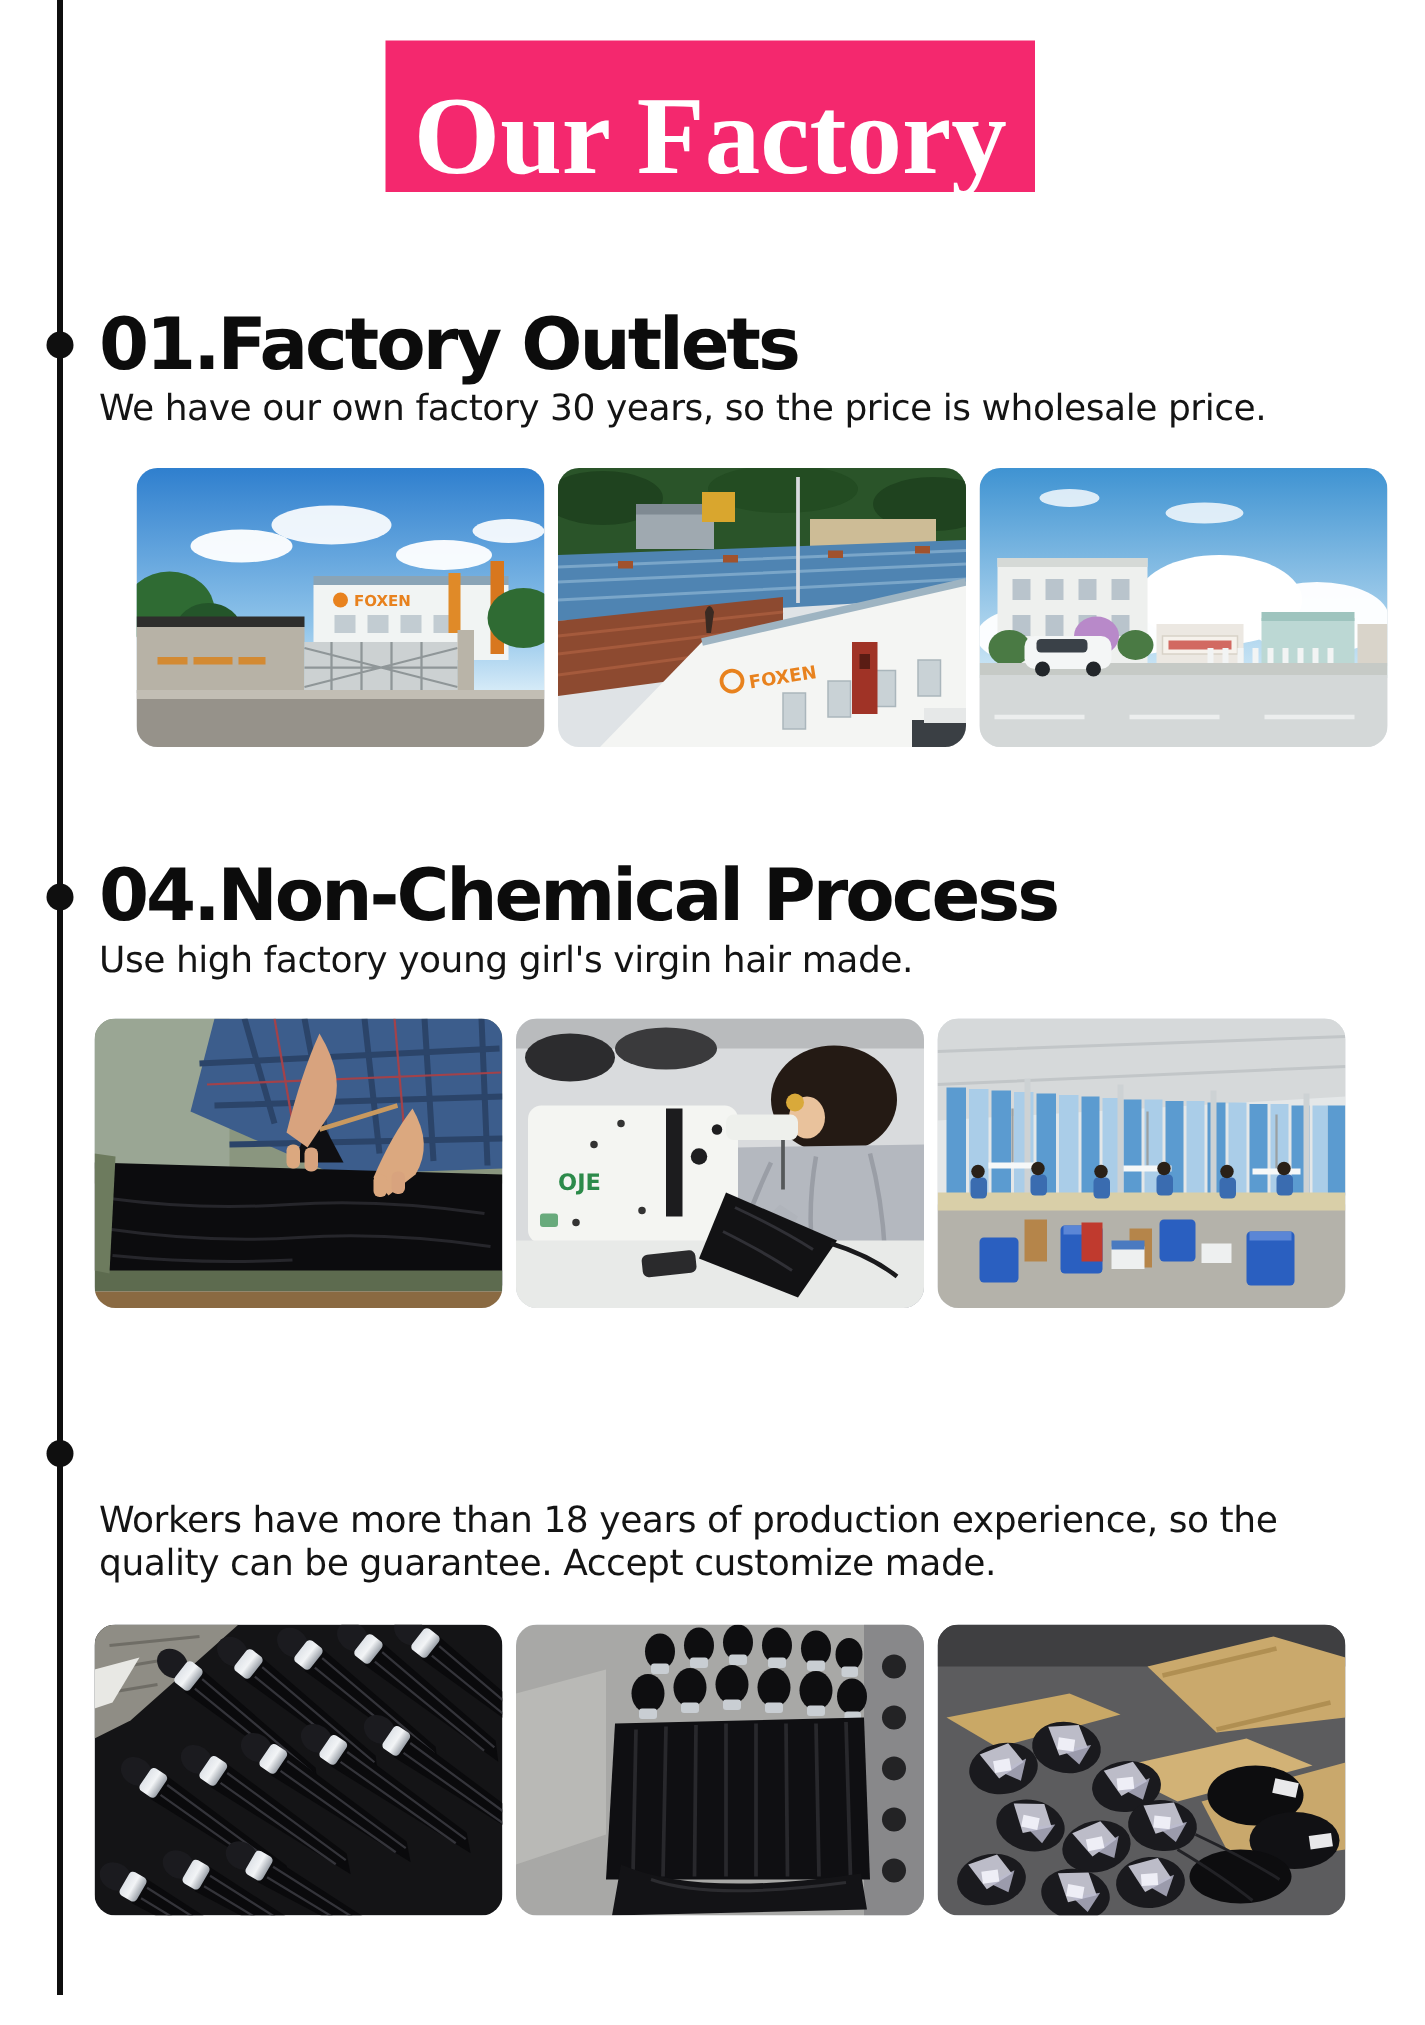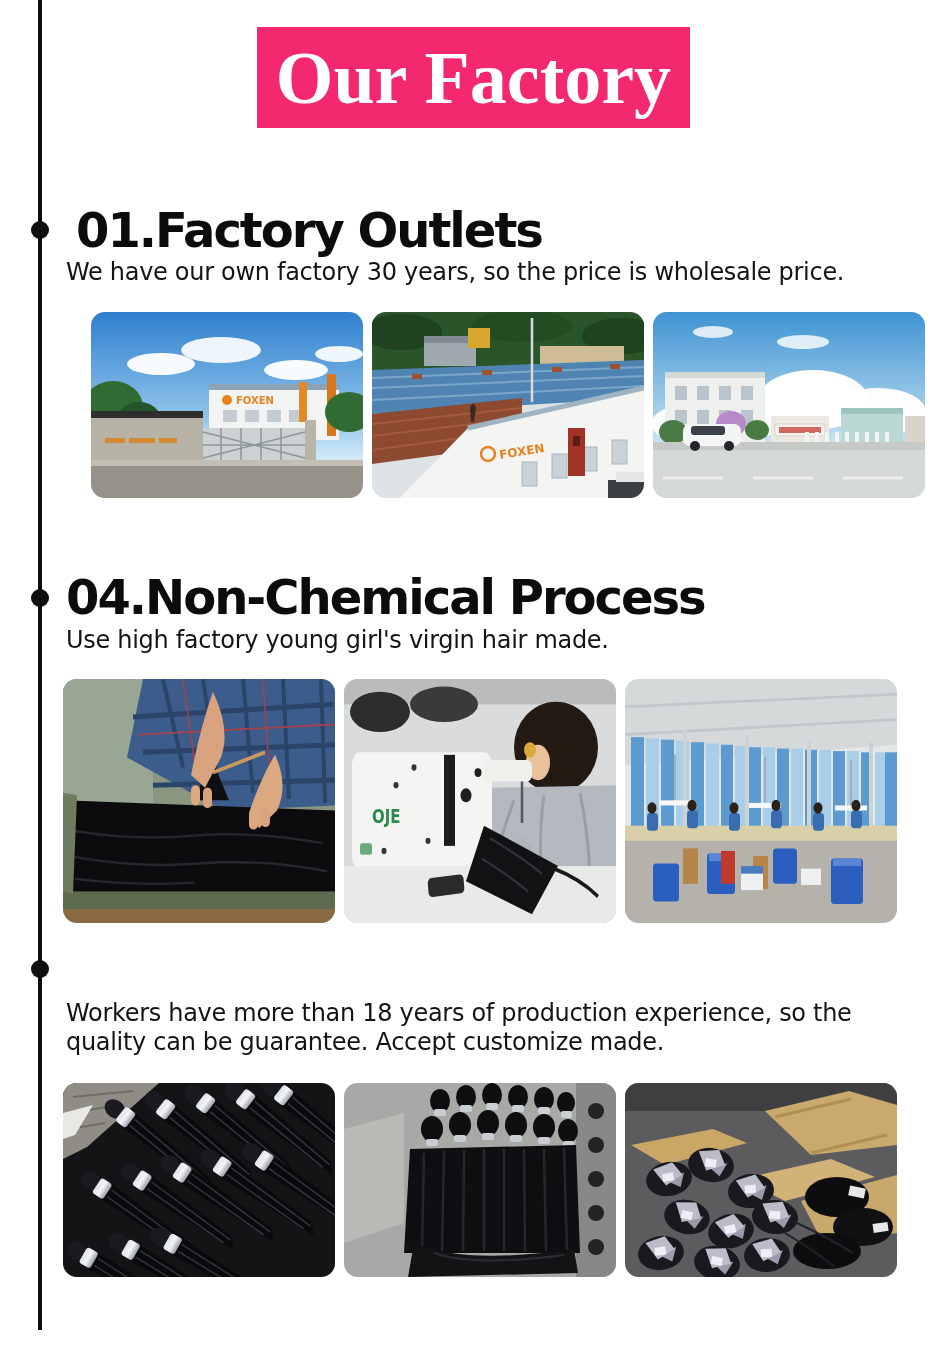--- a/index.html
+++ b/index.html
@@ -2,33 +2,33 @@
 <html><head>
 <meta charset="utf-8">
 <style>
   html,body{margin:0;padding:0;background:#ffffff;}
   .page{position:relative;width:950px;height:1350px;background:#ffffff;overflow:hidden;
         font-family:"DejaVu Sans","Liberation Sans",sans-serif;}
   .vline{position:absolute;left:38px;top:0;width:4px;height:1330px;background:#0f0f0f;}
   .bullet{position:absolute;left:31px;width:18px;height:18px;border-radius:50%;background:#0f0f0f;}
   .b1{top:221px;} .b2{top:589px;} .b3{top:960px;}
   .banner{position:absolute;left:257px;top:27px;width:433px;height:101px;background:#f4286e;
-          display:flex;align-items:center;justify-content:center;}
+          display:flex;align-items:flex-end;justify-content:center;}
   .banner span{font-family:"Liberation Serif","DejaVu Serif",serif;font-weight:bold;
           font-size:74px;color:#ffffff;letter-spacing:0px;line-height:1;white-space:nowrap;}
   .heading{position:absolute;left:66px;margin:0;color:#0c0c0c;font-weight:800;
           font-size:48px;line-height:58px;letter-spacing:-2px;white-space:nowrap;}
-  .h1{top:201px;margin-left:10px;} .h2{top:568px;} .h3{top:940px;}
+  .h1{top:201px;} .h2{top:568px;} .h3{top:940px;}
   .sub{position:absolute;left:66px;margin:0;color:#141414;font-size:24px;line-height:29px;
           letter-spacing:-0.3px;}
   .s1{top:258px;white-space:nowrap;} .s2{top:626px;white-space:nowrap;} .s3{top:999px;width:810px;}
   .row{position:absolute;left:63px;display:flex;gap:9px;}
   .r1{top:312px;padding-left:28px;} .r2{top:679px;} .r3{top:1083px;}
   .photo{margin:0;width:272px;border-radius:14px;overflow:hidden;background:#dfe3e6;flex:none;}
-  .r1 .photo{height:186px;} .r2 .photo{height:244px;} .r3 .photo{height:194px;}
+  .r1 .photo{height:186px;} .r2 .photo{height:193px;} .r3 .photo{height:194px;}
   .photo svg{display:block;width:100%;height:100%;}
 </style>
 </head>
 <body>
 
 <div class="page">
 
   <div class="vline" style="background: rgb(15, 15, 15);"></div>
 
   <div class="banner" style="background: rgb(244, 40, 110);">

